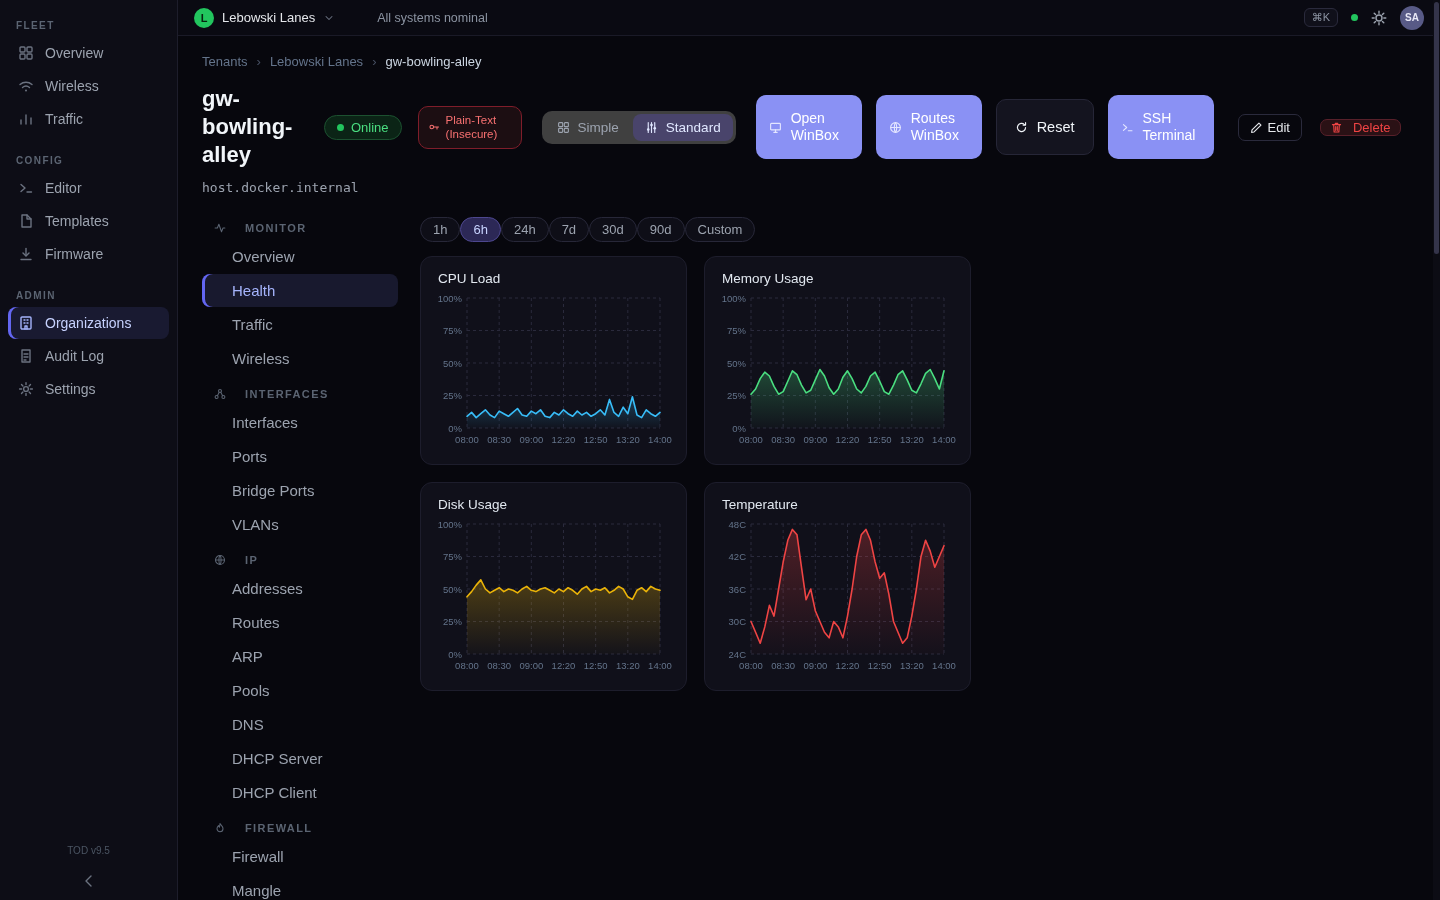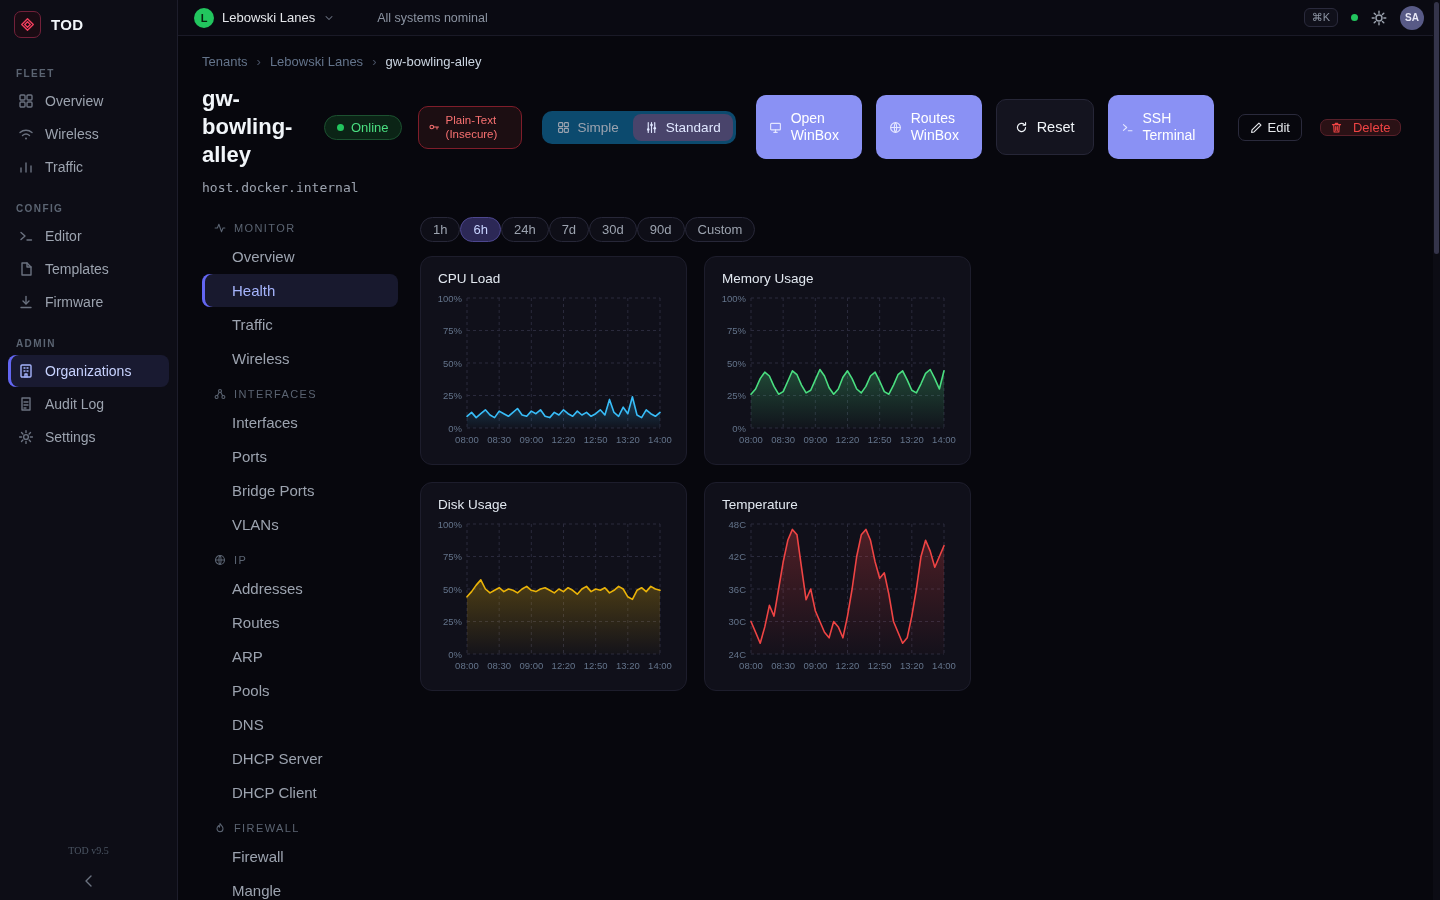--- a/index.html
+++ b/index.html
@@ -12,21 +12,21 @@
   .sidebar-head{display:flex;align-items:center;gap:10px;height:48px;padding:0 14px}
   .logo-box{width:27px;height:27px;border-radius:7px;border:1px solid #72213a;background:#190b13;display:flex;align-items:center;justify-content:center;color:#f43f5e}
   .logo-box svg{width:15px;height:15px}
   .brand{font-size:15px;font-weight:700;letter-spacing:.4px;color:#f1f5f9}
   .sidebar-nav{flex:0 0 auto}
   .nav-section-label{font-size:10px;font-weight:700;letter-spacing:1.4px;color:#5b6472;margin:20px 16px 6px}
   .nav-item{display:flex;align-items:center;gap:11px;margin:1px 8px;padding:8px 10px;border-radius:8px;color:#9ca3af;font-size:14px;cursor:pointer}
   .nav-item .icn{color:#6b7280}
   .nav-item.active{background:#191a31;color:#c7d2fe;box-shadow:inset 3px 0 0 #6366f1}
   .nav-item.active .icn{color:#a5b4fc}
-  .sidebar-version{margin-top:auto;text-align:center;font-family:Liberation Serif, serif;font-size:10px;color:#4b5563;padding:8px 4px 6px}
+  .sidebar-version{margin-top:auto;text-align:center;font-family:Liberation Sans, sans-serif;font-size:10px;color:#4b5563;padding:8px 4px 6px}
   .collapse-btn{height:38px;display:flex;align-items:center;justify-content:center;color:#6b7280;cursor:pointer}
 
   .icn{width:16px;height:16px;display:inline-flex;flex:0 0 auto}
   .icn svg{width:100%;height:100%}
   .icn.sm{width:13px;height:13px}
   .icn.xs{width:12px;height:12px}
 
   
   .main{flex:1;display:flex;flex-direction:column;position:relative;background:#07070d;min-width:0}
   .topbar{height:36px;background:#0a0a12;border-bottom:1px solid #1a1a27;display:flex;align-items:center;justify-content:space-between;padding:0 16px}
@@ -51,38 +51,38 @@
 
   
   .device-row{display:flex;align-items:center;gap:20px;margin-top:16px}
   .device-name{font-size:22px;font-weight:700;line-height:1.28;color:#f1f5f9;width:102px;word-break:break-word}
   .badges{display:flex;align-items:center;gap:16px}
   .badge-online{display:inline-flex;align-items:center;gap:7px;padding:4px 12px;border-radius:999px;background:#0b2416;border:1px solid #1c5130;color:#4ade80;font-size:13px}
   .badge-online .dot{width:7px;height:7px;border-radius:50%;background:#22c55e}
   .badge-warning{display:flex;align-items:center;gap:6px;padding:6px 9px;border-radius:10px;background:#1c0e12;border:1px solid #7f1d2a;color:#f87171;font-size:11.5px;line-height:1.25}
   .badge-warning .icn{color:#f87171}
   .badge-warning .warn-text{width:66px}
-  .seg{display:flex;align-items:center;background:#0c4a6e;border-radius:10px;padding:3px;gap:2px}
+  .seg{display:flex;align-items:center;background:#404040;border-radius:10px;padding:3px;gap:2px}
   .seg-btn{display:flex;align-items:center;gap:8px;padding:6px 12px;border-radius:8px;font-size:13.5px;color:#9ca3af;cursor:pointer}
   .seg-btn.active{background:#49446b;color:#e0e7ff}
   .actions{display:flex;align-items:center;gap:14px}
   .btn{display:flex;align-items:center;gap:9px;border-radius:10px;cursor:pointer;border:none;font-family:inherit}
   .btn-primary{background:#8a91f4;color:#fff;height:64px;padding:0 13px;font-size:14px;line-height:1.25;text-align:left}
   .btn-primary .icn{color:#e4e6ff}
   .btn-primary .lbl{width:58px}
   .btn-dark{background:#14141f;border:1px solid #262637;color:#f1f5f9;height:56px;padding:0 18px;font-size:14.5px}
   .small-actions{display:flex;align-items:center;gap:18px;margin-left:4px}
   .btn-ghost{background:transparent;border:1px solid #2a2a3c;color:#e5e7eb;height:27px;padding:0 11px;font-size:13px;border-radius:7px;display:flex;align-items:center;gap:5px;cursor:pointer}
   .btn-danger{background:#2a1115;border:1px solid #58202a;color:#ef4444;height:17px;padding:0 9px;font-size:13px;border-radius:7px;display:flex;align-items:center;gap:10px;cursor:pointer}
   .host{font-family:"DejaVu Sans Mono",monospace;font-size:13px;color:#9ca3af;margin-top:11px}
 
   
   .body-row{display:flex;gap:22px;margin-top:14px}
   .subnav{width:196px;min-width:196px}
-  .subnav-head{display:flex;align-items:center;gap:8px;color:#5b6472;font-size:11px;font-weight:400;letter-spacing:1.4px;padding:9px 12px 5px;margin-top:4px}
+  .subnav-head{display:flex;align-items:center;gap:19px;color:#5b6472;font-size:11px;font-weight:700;letter-spacing:1.4px;padding:9px 12px 5px;margin-top:4px}
   .subnav-head .icn{color:#5b6472}
   .subnav-item{padding:8px 12px 8px 30px;margin:1px 0;border-radius:8px;color:#9ca3af;font-size:15px;cursor:pointer}
   .subnav-item.active{background:#18192e;color:#a5b4fc;box-shadow:inset 3px 0 0 #6366f1}
 
   .charts-col{flex:0 0 auto}
   .ranges{display:flex;gap:0;margin-top:8px}
   .range-pill{padding:4px 12px;border-radius:999px;border:1px solid #272738;background:#0e0e17;color:#9ca3af;font-size:13px;cursor:pointer}
   .range-pill.active{background:#2c2856;border-color:#4d478f;color:#c7d2fe}
   .charts-grid{display:grid;grid-template-columns:267px 267px;gap:17px;margin-top:14px}
   .chart-card{background:#10101a;border:1px solid #1d1d2c;border-radius:12px;padding:13px 13px 10px}
@@ -91,29 +91,20 @@
   
   .scrollbar{position:absolute;top:0;right:0;width:7px;height:900px;background:#0c0c14}
   .scroll-thumb{position:absolute;top:2px;right:1px;width:5px;height:252px;border-radius:3px;background:#34344a;cursor:pointer}
 </style>
 </head>
 <body>
 
 <div class="app">
 
   <aside class="sidebar">
-    <div class="sidebar-head">
-      <span class="logo-box">
-        <svg viewBox="0 0 16 16" fill="none" stroke="currentColor" stroke-width="1.4" stroke-linejoin="round">
-            <path d="M8 1.8l6.2 6.2L8 14.2 1.8 8z"></path>
-            <path d="M8 5l3 3-3 3-3-3z"></path>
-          </svg>
-      </span>
-      <span class="brand">TOD</span>
-    </div>
     <nav class="sidebar-nav">
         <div class="nav-section-label">FLEET</div>
         <div class="nav-item">
           <span class="icn">
             <svg viewBox="0 0 16 16" fill="none" stroke="currentColor" stroke-width="1.4" stroke-linecap="round" stroke-linejoin="round">
               <rect x="2" y="2" width="5" height="5" rx="1"></rect>
               <rect x="9" y="2" width="5" height="5" rx="1"></rect>
               <rect x="2" y="9" width="5" height="5" rx="1"></rect>
               <rect x="9" y="9" width="5" height="5" rx="1"></rect>
             </svg>

